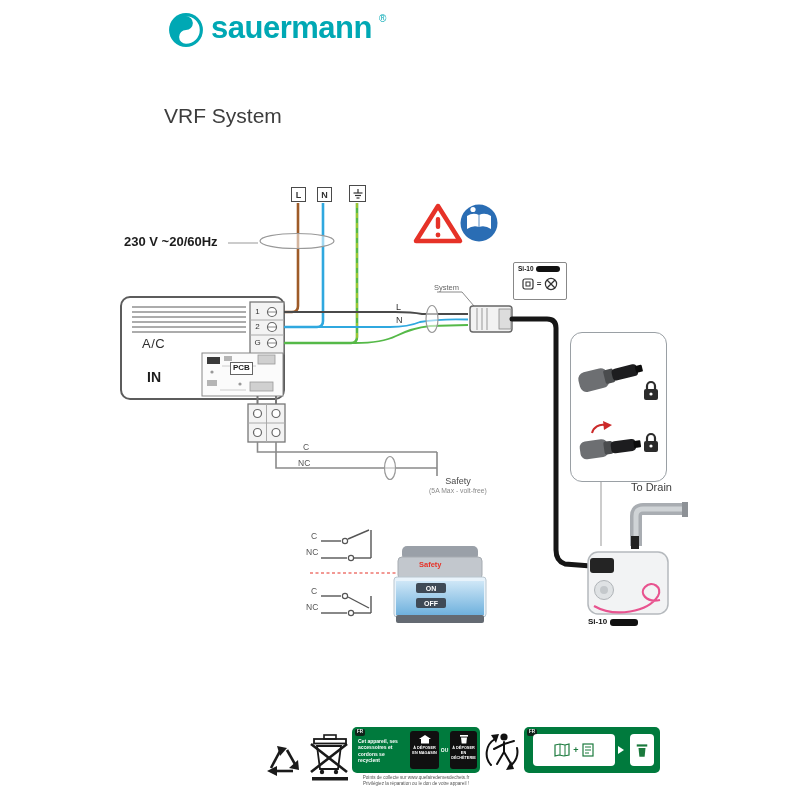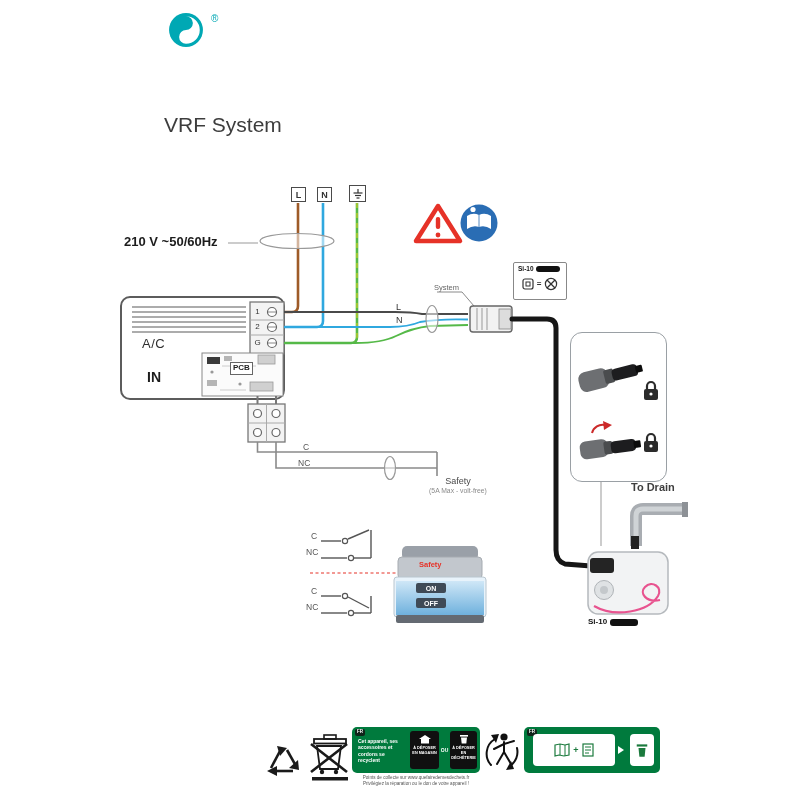--- a/index.html
+++ b/index.html
@@ -6,21 +6,21 @@
   html,body{background:#fff}
   body{width:800px;height:800px;font-family:"Liberation Sans","DejaVu Sans",sans-serif;color:#222}
   #app{position:relative;width:800px;height:800px;background:#fff;overflow:hidden}
   .abs{position:absolute}
   svg.layer{position:absolute;left:0;top:0;pointer-events:none}
 
   
   .brand-row{left:168px;top:12px;display:flex;align-items:flex-start;gap:7px}
   .brand-text{font-size:31px;font-weight:bold;color:#00a8b4;letter-spacing:-.5px;line-height:1}
   .brand-reg{font-size:10px;color:#00a8b4;margin-top:1px}
-  .page-title{left:164px;top:113px;font-size:21px;font-weight:500;color:#3d3d3d}
+  .page-title{left:164px;top:104px;font-size:21px;font-weight:500;color:#3d3d3d}
 
   
   .voltage{left:124px;top:234px;font-size:13px;font-weight:bold;color:#1c1c1c}
   .term-box{width:15px;height:15px;border:1.6px solid #4a4a4a;background:#fff;display:flex;align-items:center;justify-content:center;font-size:9px;font-weight:bold;color:#333}
   .earth-box{width:17px;height:17px;border:1.6px solid #4a4a4a;background:#fff;display:flex;align-items:center;justify-content:center}
   .wire-lbl{font-size:9px;color:#333}
   .power-lbl{font-size:7.5px;color:#666}
 
   
   .ac-box{left:120px;top:296px;width:165px;height:104px;border:2px solid #5c5c5c;border-radius:10px;background:#fff}
@@ -42,21 +42,21 @@
   
   .c-lbl{font-size:8.5px;color:#555}
   .safety-wrap{left:405px;top:476px;width:106px;text-align:center}
   .safety-title{font-size:9px;color:#4a4a4a}
   .safety-sub{font-size:6.8px;color:#8a8a8a;margin-top:1px}
 
   
   .tank-safety{left:419px;top:560px;font-size:7.5px;font-weight:bold;color:#e63228}
   .tank-strip{width:30px;height:10px;background:#3f4a56;border-radius:2px;color:#fff;font-size:7px;font-weight:bold;display:flex;align-items:center;justify-content:center}
 
-  .to-drain{left:631px;top:481px;font-size:11px;font-weight:bold;color:#3e3e3e}
+  .to-drain{left:631px;top:481px;font-size:11px;font-weight:normal;color:#3e3e3e}
   .pump-lbl-row{left:588px;top:618px;display:flex;align-items:center;gap:3px}
   .pump-model{font-size:8px;font-weight:bold;color:#111;line-height:1}
   .pump-badge{width:28px;height:7px}
 
   
   .green-panel{background:#007a3d;border-radius:5px;position:absolute}
   .panel1{left:352px;top:727px;width:128px;height:46px}
   .panel2{left:524px;top:727px;width:136px;height:46px}
   .fr-badge{position:absolute;top:2px;left:3px;background:#10241a;color:#fff;font-size:4.5px;font-weight:bold;border-radius:2px;padding:1px 2px;line-height:1}
   .p1-headline{position:absolute;left:6px;top:11px;width:50px;color:#fff;font-size:5px;font-weight:bold;line-height:1.25}
@@ -310,26 +310,27 @@
       <path d="M517,748 A17,17 0 0 1 510,766"></path>
         <polygon points="514,769 506,770 511,761" fill="#111" stroke="none"></polygon>
     </g>
   </svg>
 
   <div class="abs brand-row">
     <svg width="36" height="36" viewBox="0 0 34 34">
       <circle cx="17" cy="17" r="16" fill="#00a8b4"></circle>
       <path d="M17,4 A13,13 0 0 1 17,30 A6.5,6.5 0 0 1 17,17 A6.5,6.5 0 0 0 17,4 Z" fill="#fff"></path>
     </svg>
+    <span class="brand-text">sauermann</span>
     <span class="brand-reg">®</span>
   </div>
 
   <div class="abs page-title">VRF System</div>
 
-  <div class="abs voltage">210 V ~50/60Hz</div>
+  <div class="abs voltage">230 V ~20/60Hz</div>
 
   <div class="abs term-box" style="left:291px;top:187px">L</div>
   <div class="abs term-box" style="left:317px;top:187px">N</div>
   <div class="abs earth-box" style="left:349px;top:185px">
     <svg width="12" height="12" viewBox="0 0 12 12" stroke="#333" stroke-width="1.2">
       <line x1="6" y1="1" x2="6" y2="5"></line>
         <line x1="1.5" y1="5" x2="10.5" y2="5"></line>
       <line x1="3" y1="7.5" x2="9" y2="7.5"></line>
         <line x1="4.5" y1="10" x2="7.5" y2="10"></line>
     </svg>

